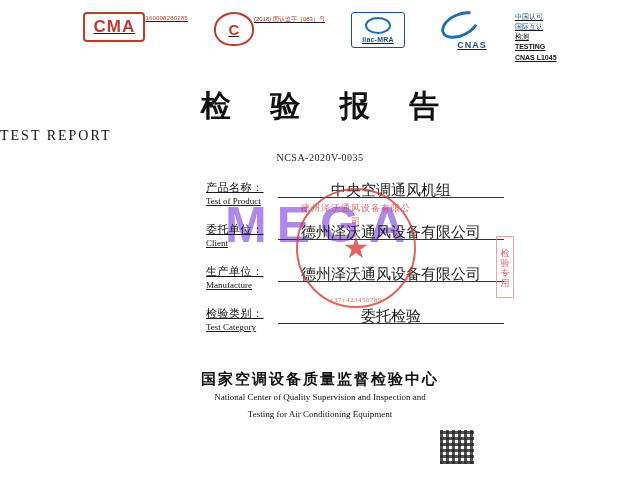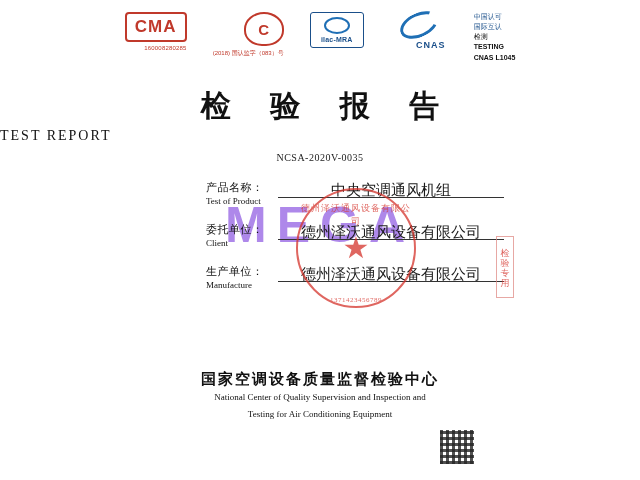--- a/index.html
+++ b/index.html
@@ -24,23 +24,24 @@
     left: 0;
     width: 640px;
     height: 64px;
     display: flex;
     justify-content: center;
     align-items: flex-start;
     gap: 26px;
   }
   .mark {
     display: flex;
-    flex-direction: column;
-    align-items: flex-end;
+    flex-direction: row;
+    align-items: flex-start;
     justify-content: flex-start;
+    text-decoration: underline;
   }
 
   
   .cma-badge {
     width: 62px;
     height: 30px;
     border: 2px solid #c0392b;
     border-radius: 4px;
     color: #c0392b;
     font-family: "Liberation Sans", sans-serif;
@@ -194,20 +195,21 @@
   .field-row {
     position: relative;
     height: 42px;
   }
   .field-label {
     position: absolute;
     left: 0;
     top: 0;
     width: 74px;
     font-family: "Liberation Serif", serif;
+    text-decoration: underline;
   }
   .label-cn {
     font-size: 11px;
     letter-spacing: 0.5px;
     color: #111111;
     white-space: nowrap;
   }
   .label-en {
     font-size: 9px;
     color: #111111;
@@ -417,20 +419,28 @@
 
     <div class="field-row">
       <div class="field-label">
         <div class="label-cn">生产单位：</div>
         <div class="label-en">Manufacture</div>
       </div>
       <div class="field-value">德州泽沃通风设备有限公司</div>
       <div class="field-line"></div>
     </div>
 
+    <div class="field-row">
+      <div class="field-label">
+        <div class="label-cn">检验类别：</div>
+        <div class="label-en">Test Category</div>
+      </div>
+      <div class="field-value">委托检验</div>
+      <div class="field-line"></div>
+    </div>
 
   </div>
 
   <div class="stamp-round">
     <div class="stamp-arc-top">德州泽沃通风设备有限公司</div>
     <div class="stamp-star">★</div>
     <div class="stamp-arc-bottom">1371423456789</div>
   </div>
 
   <div class="stamp-side">检验专用</div>

